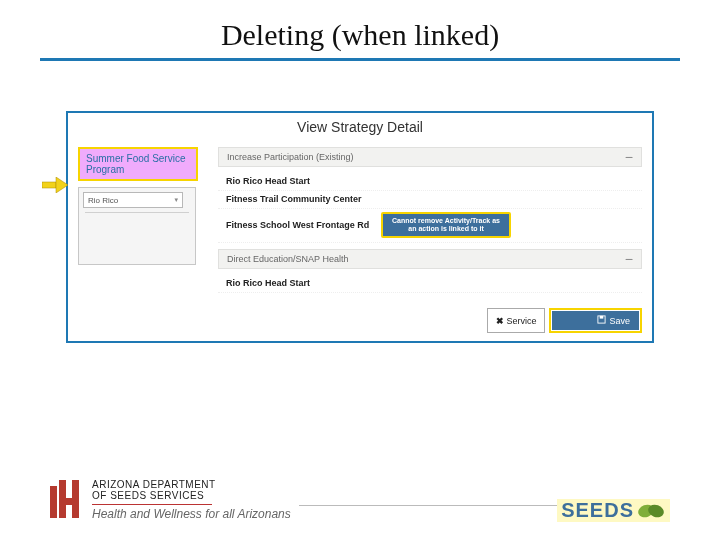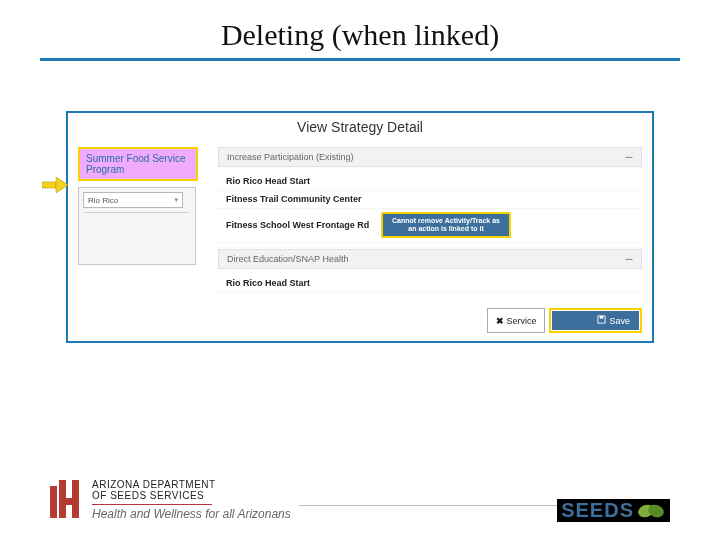--- a/index.html
+++ b/index.html
@@ -176,21 +176,21 @@
     letter-spacing: 0.5px;
     color: #222;
     font-weight: 500;
     line-height: 1.05;
   }
   .adhs-text .rule { height:1px; background:#b33; width:120px; margin:3px 0 2px 0;}
   .adhs-text .tag { font-size: 12px; color:#666; font-style: italic;}
   .seeds {
     position: relative;
     z-index: 2;
-    background: #000000;
+    background: #fef9c3;
     padding: 0 4px;
     display: flex;
     align-items: center;
     font-family: Arial, sans-serif;
     font-size: 20px;
     font-weight: 600;
     color: #3d6f9c;
     letter-spacing: 1px;
   }
 </style>

